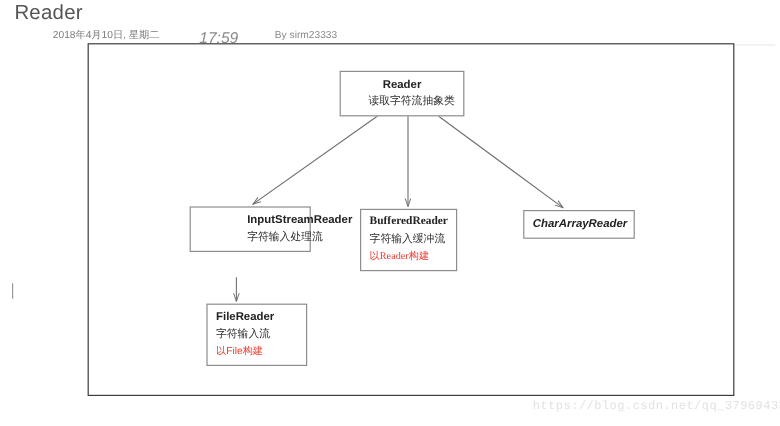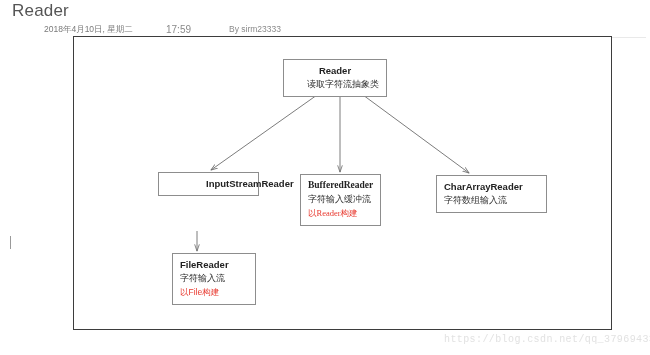--- a/index.html
+++ b/index.html
@@ -41,23 +41,24 @@
     left: 12px;
     top: 0px;
     font-size: 8.5px;
     color: #7a7a7a;
     white-space: nowrap;
   }
   #meta-time {
     position: absolute;
     left: 134px;
     top: 0px;
-    font-size: 10px;
+    font-size: 13px;
     color: #8a8a8a;
     white-space: nowrap;
+    font-style: italic;
   }
   #meta-author {
     position: absolute;
     left: 176px;
     top: 0px;
     font-size: 8.5px;
     color: #8a8a8a;
     white-space: nowrap;
     padding-left: 21px;
   }
@@ -126,21 +127,21 @@
   .node .node-note {
     font-size: 8.5px;
     color: #e8392f;
     line-height: 14px;
     white-space: nowrap;
   }
 
   #node-reader      { left: 283px; top: 59px;  width: 104px; }
   #node-isr         { left: 158px; top: 172px; width: 101px; padding-left: 47px; }
   #node-buffered    { left: 300px; top: 174px; width: 81px; font-family: Liberation Serif, serif;  }
-  #node-chararray   { left: 436px; top: 175px; width: 111px;  }
+  #node-chararray   { left: 436px; top: 175px; width: 93px; font-style: italic;  }
   #node-filereader  { left: 172px; top: 253px; width: 84px;  }
 
   #node-reader .node-title { text-align: center; }
   #node-reader .node-line  { text-align: right; }
 
   
   #watermark {
     position: absolute;
     left: 444px;
     top: 334px;
@@ -183,31 +184,31 @@
   <line x1="197" y1="231" x2="197" y2="251" stroke="#6d6d6d" stroke-width="0.9" marker-end="url(#arrowhead)"></line>
 </svg>
 
 <div class="node" id="node-reader">
   <div class="node-title">Reader</div>
   <div class="node-line">读取字符流抽象类</div>
 </div>
 
 <div class="node" id="node-isr">
   <div class="node-title">InputStreamReader</div>
+  <div class="node-line">字符输入处理流</div>
 </div>
 
 <div class="node" id="node-buffered">
   <div class="node-title">BufferedReader</div>
   <div class="node-line">字符输入缓冲流</div>
   <div class="node-note">以Reader构建</div>
 </div>
 
 <div class="node" id="node-chararray">
   <div class="node-title">CharArrayReader</div>
-  <div class="node-line">字符数组输入流</div>
 </div>
 
 <div class="node" id="node-filereader">
   <div class="node-title">FileReader</div>
   <div class="node-line">字符输入流</div>
   <div class="node-note">以File构建</div>
 </div>
 
 <div id="watermark">https://blog.csdn.net/qq_37969433</div>
 

